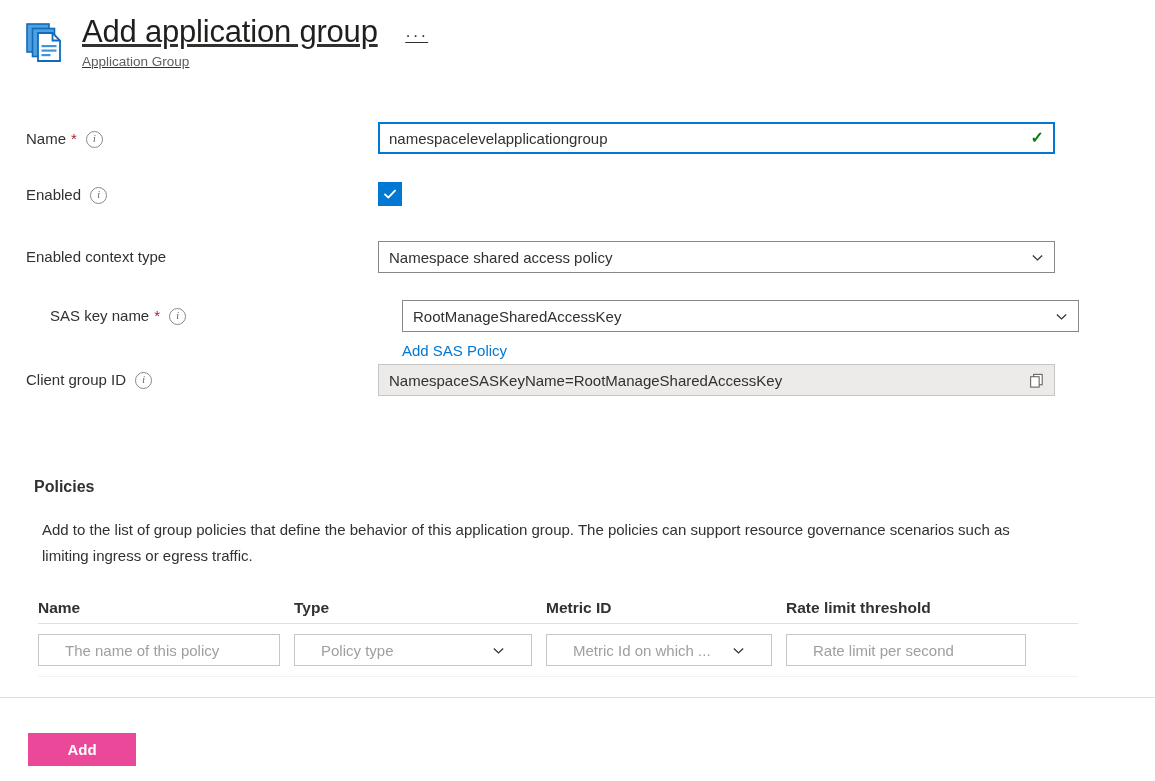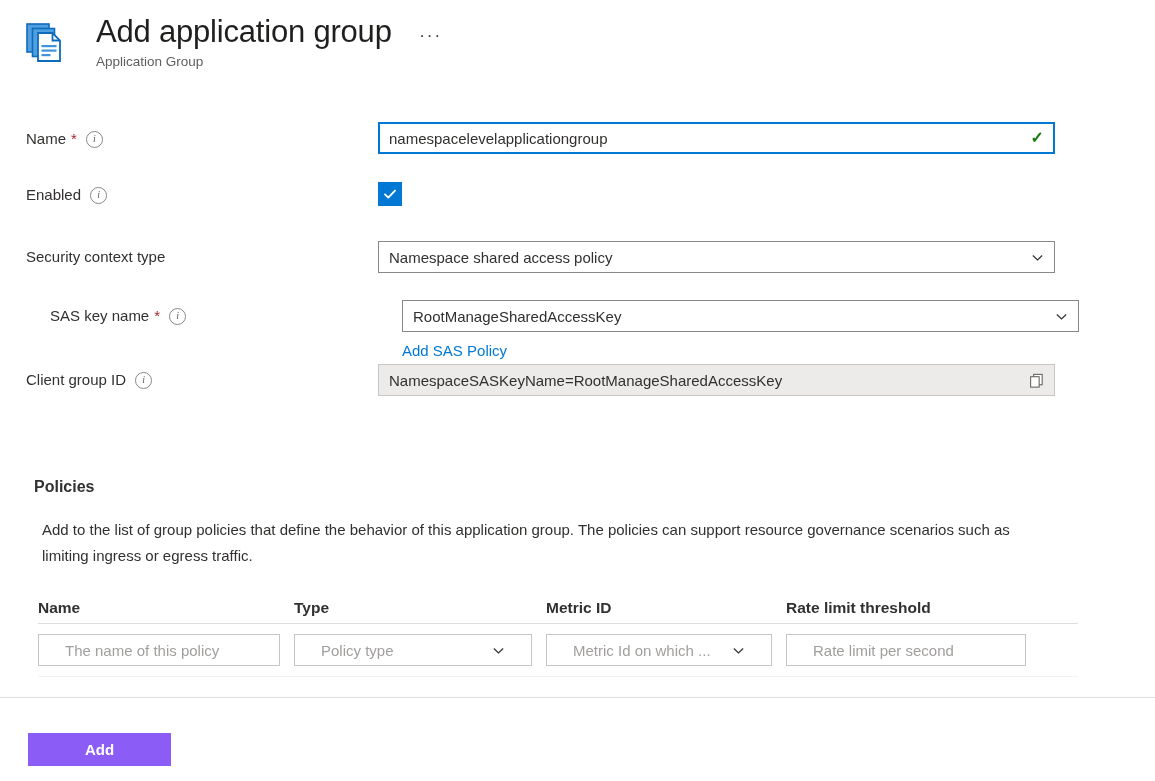--- a/index.html
+++ b/index.html
@@ -24,21 +24,22 @@
     display: flex;
     align-items: flex-start;
   }
   .header-icon {
     width: 44px;
     height: 44px;
     margin-top: 8px;
     flex: none;
   }
   .header-text {
-    margin-left: 28px;
+    margin-left: 14px;
+    text-decoration: underline;
   }
   .page-title {
     font-size: 31px;
     font-weight: 400;
     color: #201f1e;
     line-height: 40px;
     letter-spacing: -0.2px;
     white-space: nowrap;
   }
   .title-row {
@@ -289,23 +290,23 @@
     top: 697px;
     width: 1155px;
     height: 1px;
     background: #e1dfdd;
   }
 
   .add-btn {
     position: absolute;
     left: 28px;
     top: 733px;
-    width: 143px;
+    width: 108px;
     height: 33px;
-    background: #8b5cf6;
+    background: #ec4899;
     color: #ffffff;
     border: none;
     font-size: 15px;
     font-family: "Liberation Sans", sans-serif;
     font-weight: bold;
     cursor: pointer;
     display: flex;
     align-items: center;
     justify-content: center;
   }
@@ -359,21 +360,21 @@
       <div class="checkbox">
         <svg viewBox="0 0 16 16">
           <path d="M3 8.4 L6.3 11.6 L13 4.6" fill="none" stroke="#ffffff" stroke-width="1.9" stroke-linecap="round" stroke-linejoin="round"></path>
         </svg>
       </div>
     </div>
   </div>
 
   <div class="form-row" style="height:59px;">
     <div class="label-cell" style="height:32px;">
-      <span>Security context type</span>
+      <span>Enabled context type</span>
     </div>
     <div class="field-cell">
       <div class="dropdown">
         <span class="val">Namespace shared access policy</span>
         <svg class="chev" viewBox="0 0 14 14">
           <path d="M2 4.8 L7 9.6 L12 4.8" fill="none" stroke="#323130" stroke-width="1.3"></path>
         </svg>
       </div>
     </div>
   </div>

